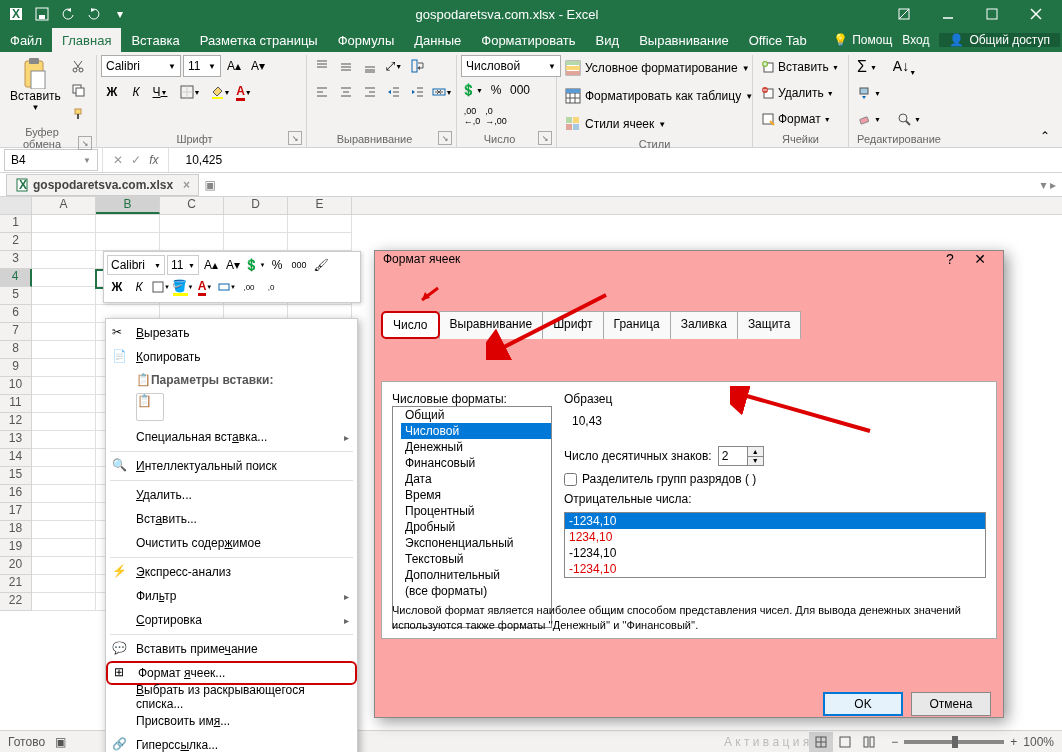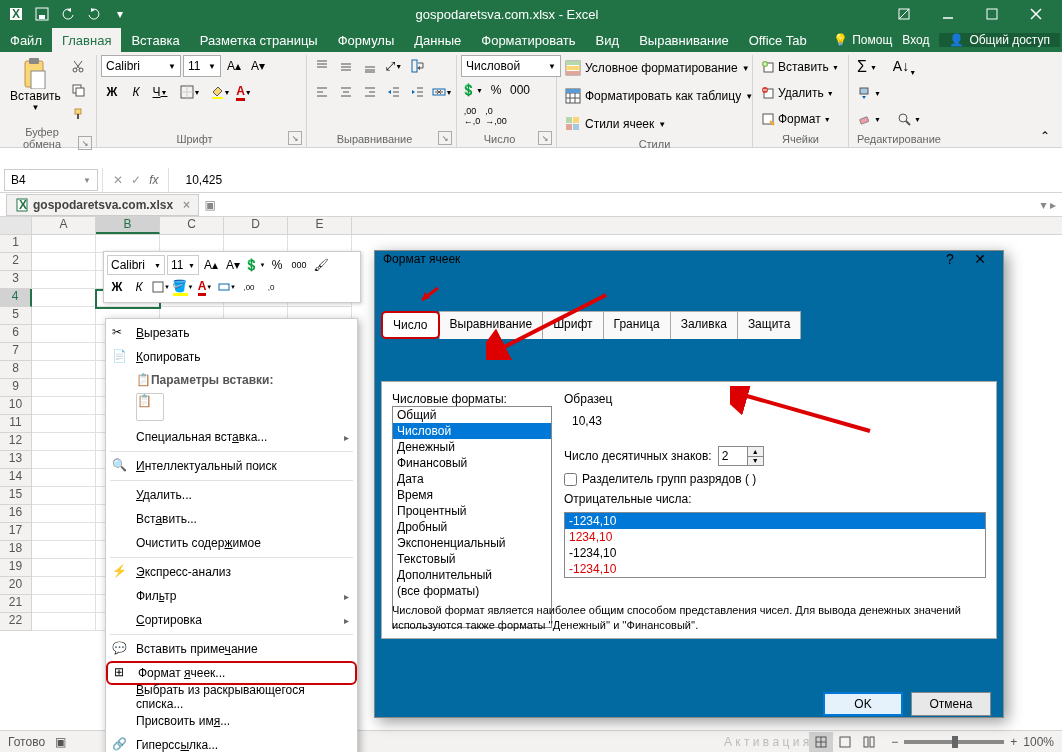--- a/index.html
+++ b/index.html
@@ -34,21 +34,21 @@
 .font-row { display: flex; gap: 2px; align-items: center; margin-bottom: 2px;}
 .font-name { border: 1px solid #ababab; background: #fff; width: 80px; height: 22px; padding: 0 4px; display: flex; align-items: center; }
 .font-size { border: 1px solid #ababab; background: #fff; width: 38px; height: 22px; padding: 0 4px; display: flex; align-items: center; }
 .sm-btn { width: 22px; height: 22px; display: flex; align-items: center; justify-content: center; }
 .num-sel { border: 1px solid #ababab; background: #fff; width: 100px; height: 22px; padding: 0 4px; display:flex; align-items:center; justify-content:space-between;}
 .stl-row { display:flex; align-items:center; gap:4px; height: 26px; padding: 0 4px; white-space:nowrap;}
 .cell-menuitem { display:flex; align-items:center; gap:3px; height: 24px; padding: 0 4px; white-space:nowrap;}
 .group-lbl-row{display:flex; align-items:center;}
 
 
-.fbar { height: 25px; border-bottom: 1px solid #d4d4d4; display: flex; align-items: center; background: #fff; margin-top: 20px;}
+.fbar { height: 25px; border-bottom: 1px solid #d4d4d4; display: flex; align-items: center; background: #fff; margin-top: 0;}
 .namebox { width: 94px; height: 22px; border: 1px solid #ccc; margin: 0 4px; padding: 0 6px; display:flex; align-items:center; justify-content:space-between;}
 .fbar .btns { display: flex; gap: 8px; padding: 0 10px; color: #999; border-left:1px solid #e0e0e0; border-right:1px solid #e0e0e0; margin-right:8px; height:100%; align-items:center;}
 .fbar .fx { font-style: italic; color: #666; }
 .fbar .formula { flex: 1; padding: 0 8px; }
 
 
 .filetab { height: 24px; background: #fff; display: flex; align-items: center; padding: 0 6px; border-bottom: 1px solid #d4d4d4;}
 .filetab .tab { display: flex; align-items: center; gap: 4px; padding: 0 8px; height: 22px; background: #f3f2f1; border: 1px solid #ccc; font-weight:bold; color:#444;}
 .filetab .tab .x { margin-left: 6px; color: #999; }
 .filetab .newtab { width: 22px; height: 22px; display:flex; align-items:center; justify-content:center; color:#888;}
@@ -77,32 +77,32 @@
 .ctxmenu .mi.hl { border: 2px solid #c00; border-radius: 6px; }
 .ctxmenu .mi .ico { position: absolute; left: 6px; width: 16px; height: 16px; }
 .ctxmenu .sep { height: 1px; background: #e0e0e0; margin: 2px 4px; }
 .ctxmenu .arr::after { content: "▸"; position: absolute; right: 8px; color: #666; font-size: 10px;}
 .ctxmenu .uline { text-decoration: underline; }
 .ctxmenu .hdr { font-weight: bold; padding: 4px 8px 4px 30px; color: #555;}
 .ctxmenu .paste-opts { display:flex; gap:4px; padding: 2px 8px 4px 30px;}
 .ctxmenu .paste-opts .pb { width:28px; height:28px; border:1px solid #ccc; border-radius:2px;}
 
 
-.dialog { position: absolute; left: 374px; top: 250px; width: 630px; height: 468px; background: #0369a1; border: 1px solid #888; box-shadow: 4px 4px 14px rgba(0,0,0,.4); z-index: 20; display:flex; flex-direction:column;gap:43px;}
+.dialog { position: absolute; left: 374px; top: 250px; width: 630px; height: 468px; background: #fca5a5; border: 1px solid #888; box-shadow: 4px 4px 14px rgba(0,0,0,.4); z-index: 20; display:flex; flex-direction:column;gap:43px;}
 .dialog .dtitle { height: 28px; display: flex; align-items: center; padding: 0 8px; font-size: 12px; }
 .dialog .dtitle .sp { flex: 1; }
 .dialog .dtitle .db { width: 30px; text-align: center; font-size: 14px; }
 .dialog .tabs { display: flex; padding: 0 6px; }
 .dialog .tabs .t { padding: 5px 10px; border: 1px solid #aaa; border-bottom: none; background: #f9f9f9; margin-right: -1px; position: relative; top: 1px;}
 .dialog .tabs .t.act { background: #fff; z-index: 1; }
 .dialog .tabs .t.hl { border: 2px solid #c00; border-radius: 5px; }
 .dialog .dbody { flex:1; background: #fff; margin: 0 6px; border: 1px solid #aaa; padding: 10px; display:flex; gap:12px; position:relative; flex-direction: row;}
 .dialog .left-col{ display:flex; flex-direction:column; width:160px;}
 .dialog .listbox { flex:1; border: 1px solid #888; background: #fff; overflow: hidden; }
-.dialog .listbox .li { padding: 1px 4px; }
+.dialog .listbox .li { padding: 1px 4px; margin-left: 8px; }
 .dialog .listbox .li.sel { background: #0078d7; color: #fff; }
 .dialog .right-col{ flex:1; display:flex; flex-direction:column; gap:6px;}
 .dialog .sample-val{ margin-left:8px; margin-top:2px;}
 .dialog .decrow{ display:flex; align-items:center; gap:6px;}
 .dialog .spinner{ width:46px; height:20px; border:1px solid #888; background:#fff; display:flex;}
 .dialog .spinner input{ width:28px; border:none; outline:none; padding:0 3px; font-size:12px;}
 .dialog .spinner .ud{ width:16px; display:flex; flex-direction:column; border-left:1px solid #888;}
 .dialog .spinner .ud .u{flex:1; font-size:7px; display:flex; align-items:center; justify-content:center; background:#f0f0f0; border-bottom:1px solid #888;}
 .dialog .spinner .ud .d{flex:1; font-size:7px; display:flex; align-items:center; justify-content:center; background:#f0f0f0;}
 .dialog .chkrow{ display:flex; align-items:center; gap:5px;}

